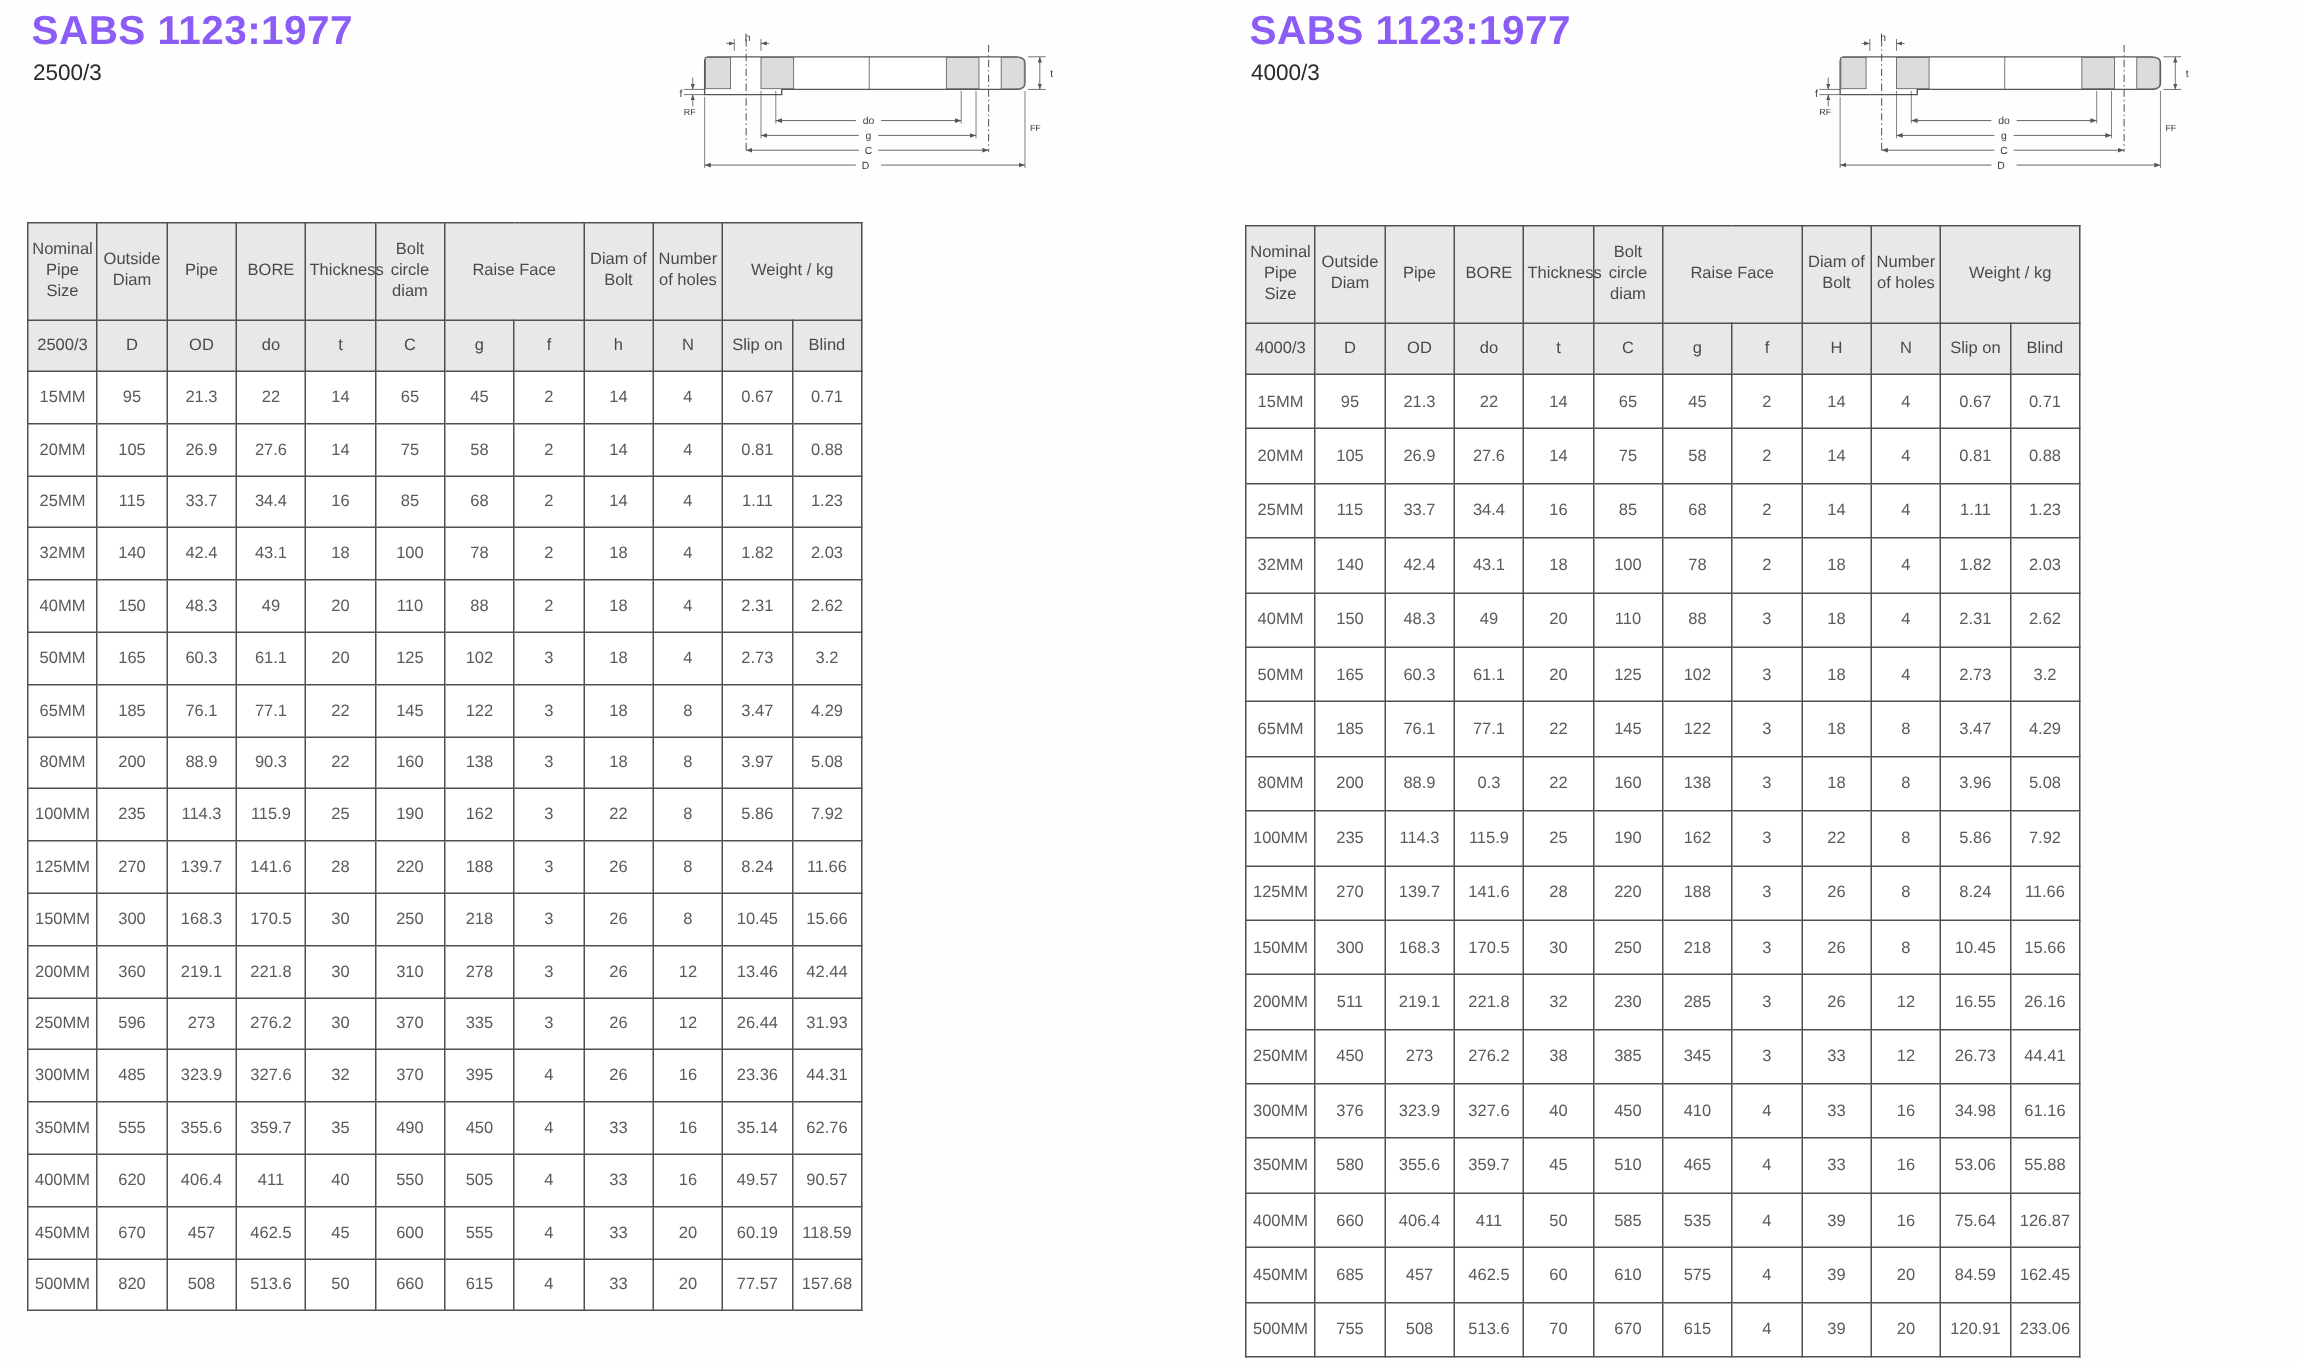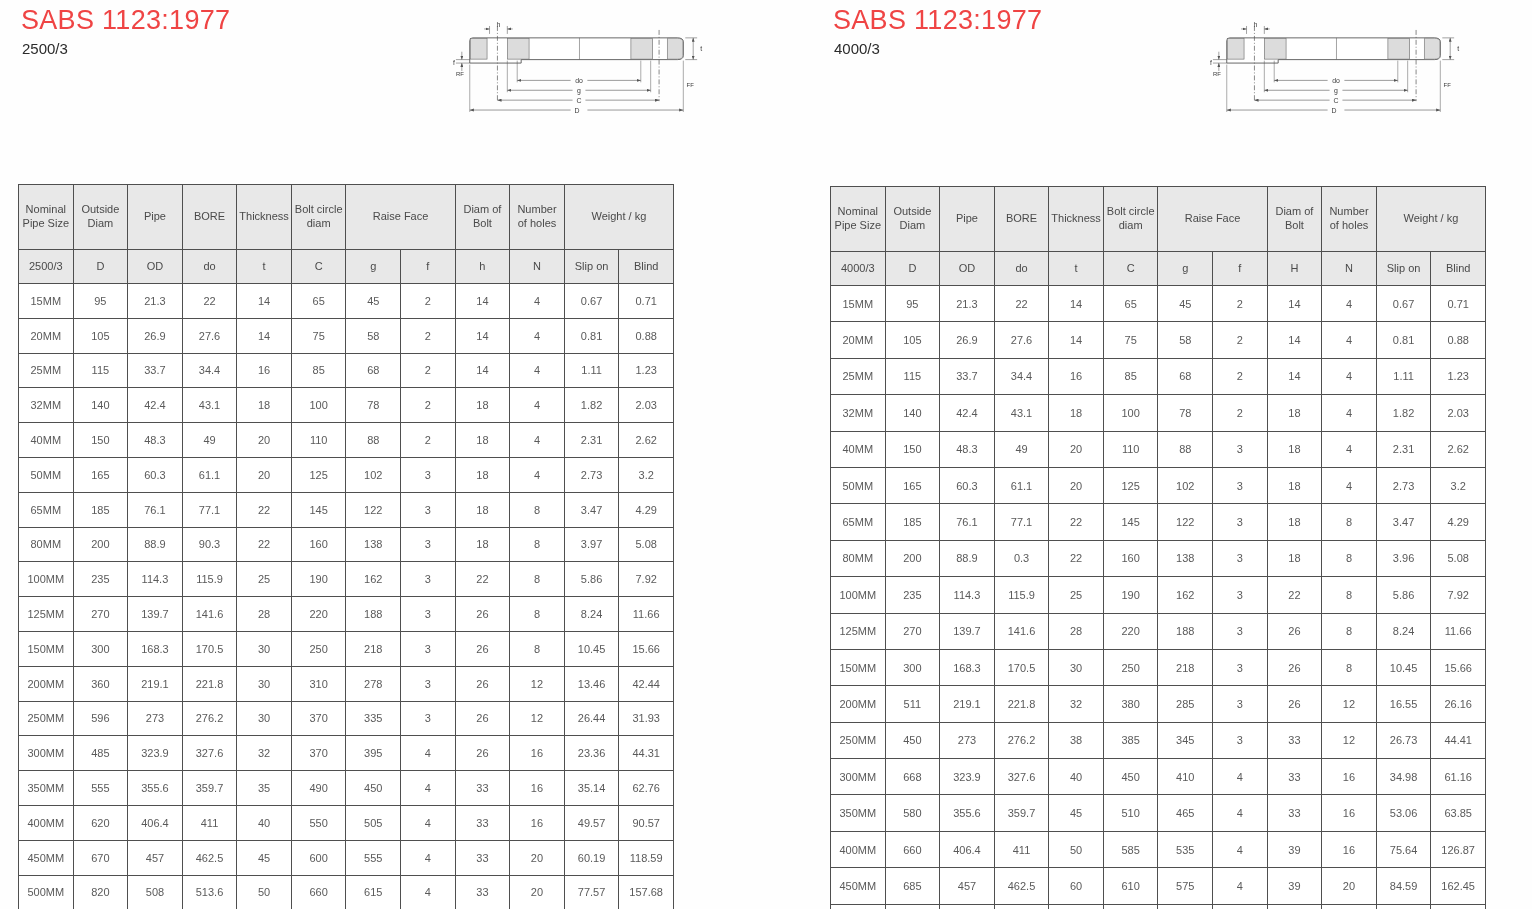--- a/index.html
+++ b/index.html
@@ -6,34 +6,34 @@
   .page {
     position:relative; width:1532px; height:909px; background:#fefefe;
     font-family:"Liberation Sans", sans-serif; overflow:hidden;
   }
   .panel { position:absolute; top:0; height:909px; }
   .panel-a { left:18px;  width:700px; }
   .panel-b { left:830px; width:701px; }
 
   .title {
     position:absolute; top:5px; left:3px; margin:0;
-    font-size:27px; font-weight:400; color:#ef4444; letter-spacing:0.3px;
+    font-size:27px; font-weight:700; color:#8b5cf6; letter-spacing:0.3px;
   }
   .subtitle {
     position:absolute; top:40px; left:4px;
     font-size:15px; color:#2b2b2b;
   }
   .diagram { position:absolute; top:20px; width:262px; height:99px; }
   .panel-a .diagram { right:8px; }
   .panel-b .diagram { right:64px; }
 
   table.spec-table {
-    position:absolute; left:0; width:656px;
+    position:absolute; left:0; width:557px;
     border-collapse:collapse; table-layout:fixed;
-    text-align:center; color:#565656;margin-top:36px;
+    text-align:center; color:#565656;
   }
   .panel-a table.spec-table { top:148px; }
   .panel-b table.spec-table { top:150px; }
 
   .spec-table th, .spec-table td {
     border:1px solid #4f4f4f; padding:1px 2px; vertical-align:middle;
   }
   .spec-table thead th {
     background:#e8e8e8; font-weight:400; font-size:11px; color:#4a4a4a; line-height:1.25;
   }
@@ -689,21 +689,21 @@
             <td>8</td>
             <td>10.45</td>
             <td>15.66</td>
           </tr>
           <tr>
             <td>200MM</td>
             <td>511</td>
             <td>219.1</td>
             <td>221.8</td>
             <td>32</td>
-            <td>380</td>
+            <td>230</td>
             <td>285</td>
             <td>3</td>
             <td>26</td>
             <td>12</td>
             <td>16.55</td>
             <td>26.16</td>
           </tr>
           <tr>
             <td>250MM</td>
             <td>450</td>
@@ -713,21 +713,21 @@
             <td>385</td>
             <td>345</td>
             <td>3</td>
             <td>33</td>
             <td>12</td>
             <td>26.73</td>
             <td>44.41</td>
           </tr>
           <tr>
             <td>300MM</td>
-            <td>668</td>
+            <td>376</td>
             <td>323.9</td>
             <td>327.6</td>
             <td>40</td>
             <td>450</td>
             <td>410</td>
             <td>4</td>
             <td>33</td>
             <td>16</td>
             <td>34.98</td>
             <td>61.16</td>
@@ -737,21 +737,21 @@
             <td>580</td>
             <td>355.6</td>
             <td>359.7</td>
             <td>45</td>
             <td>510</td>
             <td>465</td>
             <td>4</td>
             <td>33</td>
             <td>16</td>
             <td>53.06</td>
-            <td>63.85</td>
+            <td>55.88</td>
           </tr>
           <tr>
             <td>400MM</td>
             <td>660</td>
             <td>406.4</td>
             <td>411</td>
             <td>50</td>
             <td>585</td>
             <td>535</td>
             <td>4</td>

